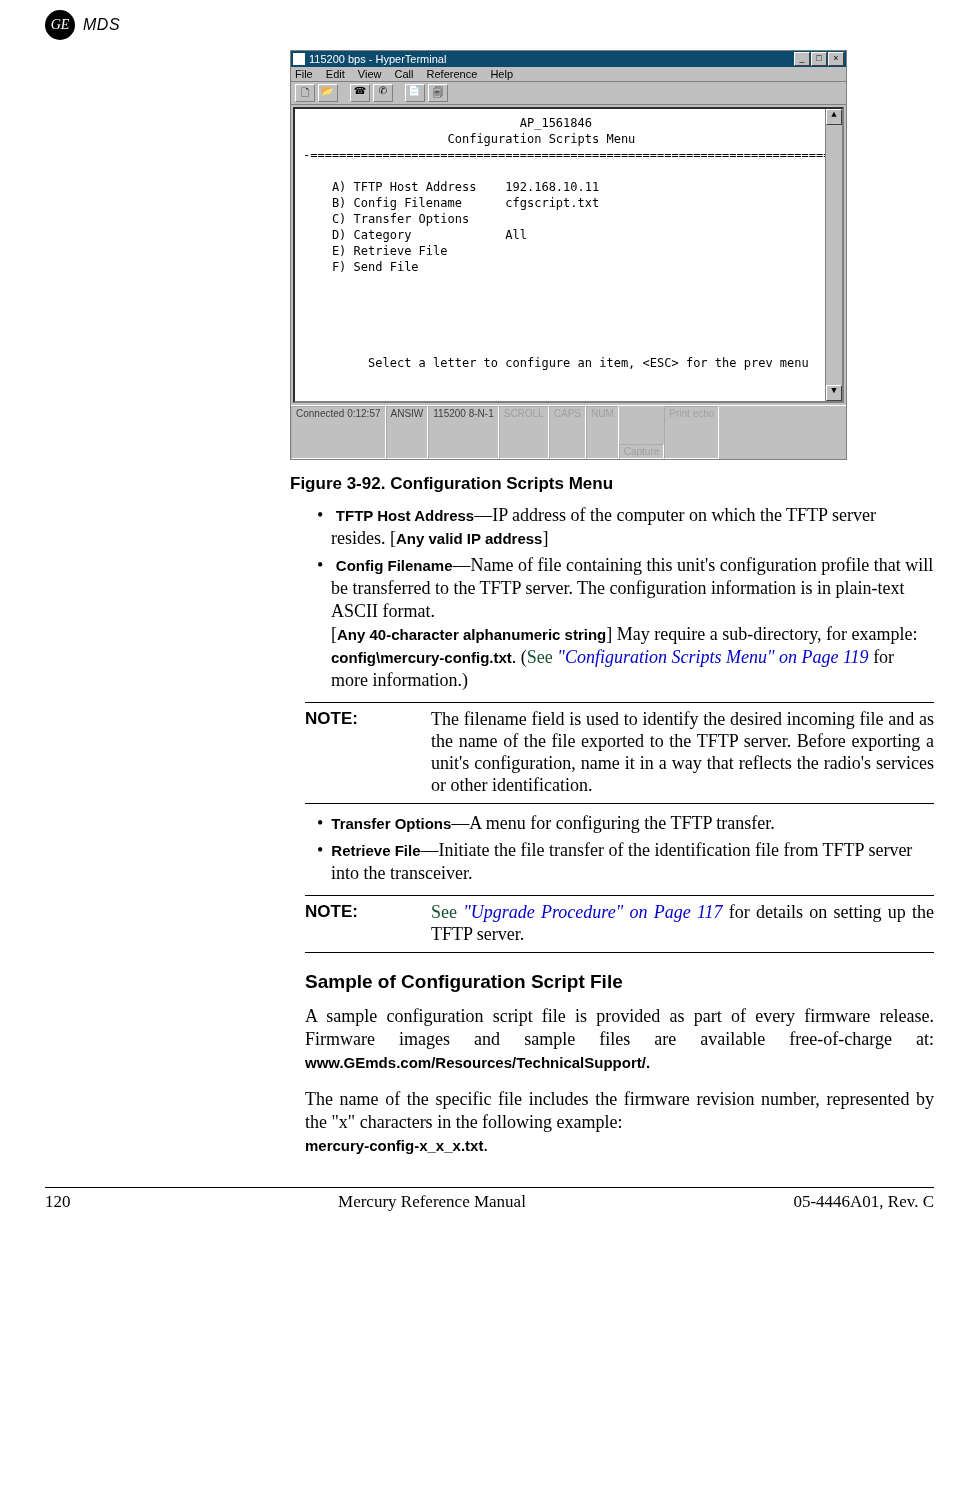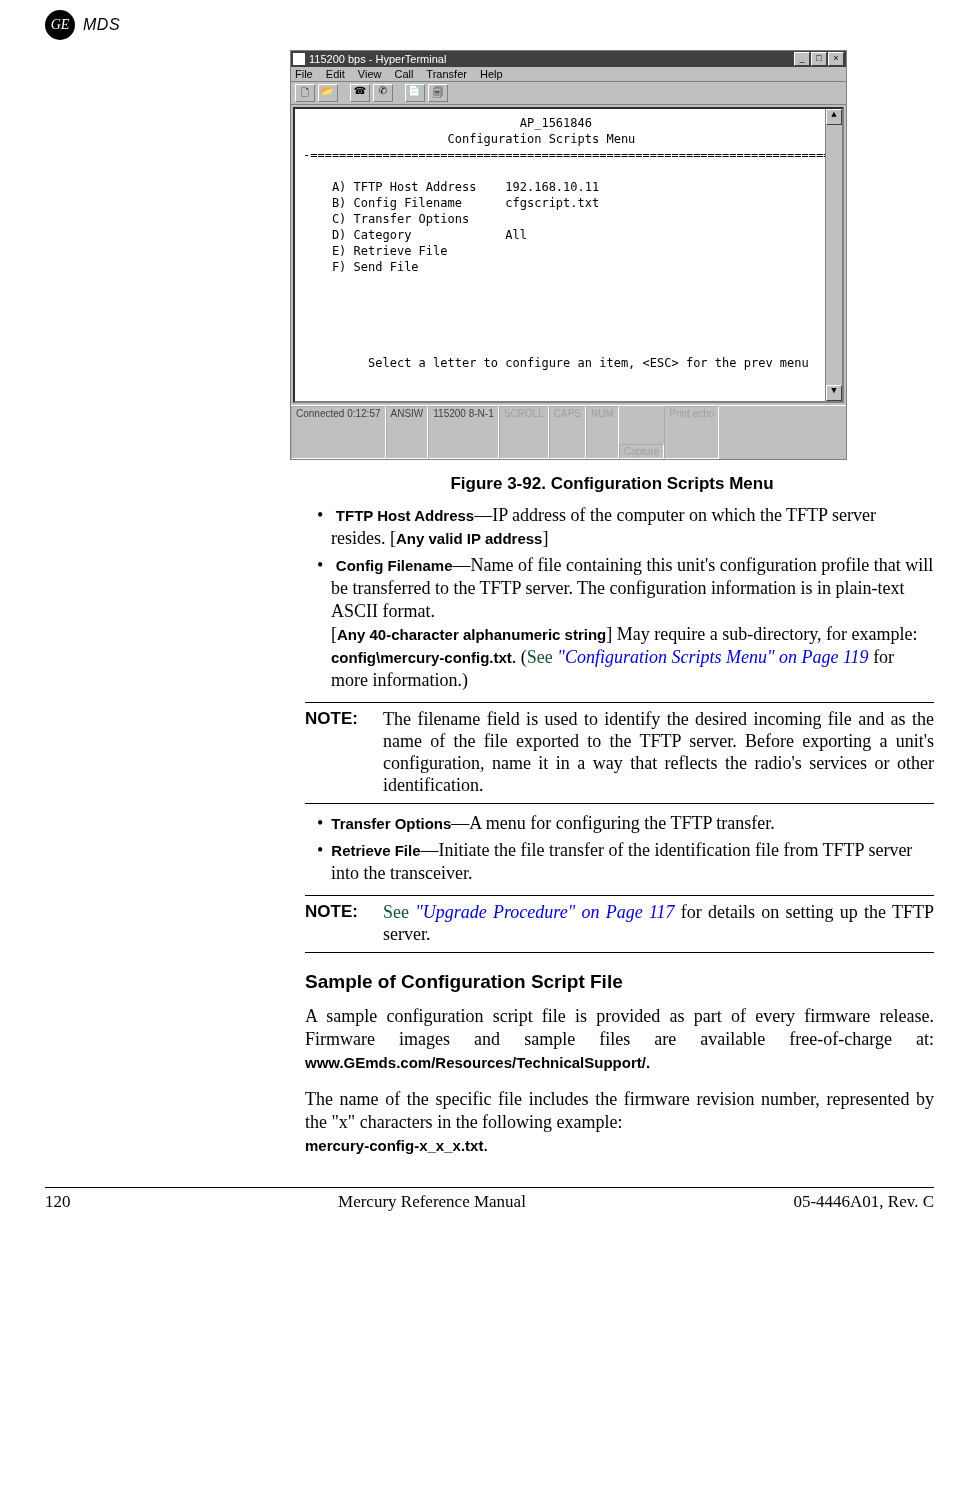--- a/index.html
+++ b/index.html
@@ -45,21 +45,21 @@
     margin-bottom: 10px;
   }
   .terminal-window {
     border: 1px solid #808080;
     background: #c0c0c0;
     width: 555px;
     font-family: "MS Sans Serif", Tahoma, sans-serif;
     font-size: 11px;
   }
   .titlebar {
-    background: #404040;
+    background: #0c4a6e;
     color: #fff;
     display: flex;
     align-items: center;
     justify-content: space-between;
     padding: 1px 2px;
     font-size: 11px;
   }
   .titlebar-left { display: flex; align-items: center; gap: 4px; }
   .tb-icon { width: 12px; height: 12px; background: #fff; display:inline-block;}
   .tb-btns { display: flex; gap: 1px; }
@@ -126,21 +126,20 @@
     border-top: 1px solid #fff;
     display: flex;
     font-size: 10px;
   }
   .statusbar span {
     border: 1px inset #fff;
     padding: 1px 4px;
     color: #404040;
   }
   .figure-caption {
-    text-align: center;
     font-family: Arial, Helvetica, sans-serif;
     font-weight: bold;
     font-size: 17px;
     margin: 14px 0 10px 0;
   }
   .content {
     margin-left: 260px;
   }
   ul.bullets {
     list-style: none;
@@ -164,20 +163,21 @@
   }
   .link { color: #14532d; }
   .link-ital { color: #0000cc; font-style: italic; }
   .note-block {
     border-top: 1.5px solid #000;
     border-bottom: 1.5px solid #000;
     margin: 10px 0 8px 0;
     padding: 6px 0;
     display: flex;
     line-height: 1.22;
+    gap: 48px;
   }
   .note-label {
     font-family: Arial, Helvetica, sans-serif;
     font-weight: bold;
     font-size: 17px;
     width: 78px;
     flex-shrink: 0;
   }
   .note-body { flex: 1; text-align: justify;}
   .subhead {
@@ -224,21 +224,21 @@
           <span class="tb-btn">_</span>
           <span class="tb-btn">□</span>
           <span class="tb-btn">×</span>
         </div>
       </div>
       <div class="menubar">
         <span>File</span>
         <span>Edit</span>
         <span>View</span>
         <span>Call</span>
-        <span>Transfer</span>
+        <span>Reference</span>
         <span>Help</span>
       </div>
       <div class="toolbar">
         <span class="tbtn">🗋</span>
         <span class="tbtn">📂</span>
         <span class="tbtn sep"></span>
         <span class="tbtn">☎</span>
         <span class="tbtn">✆</span>
         <span class="tbtn sep"></span>
         <span class="tbtn">📄</span>

